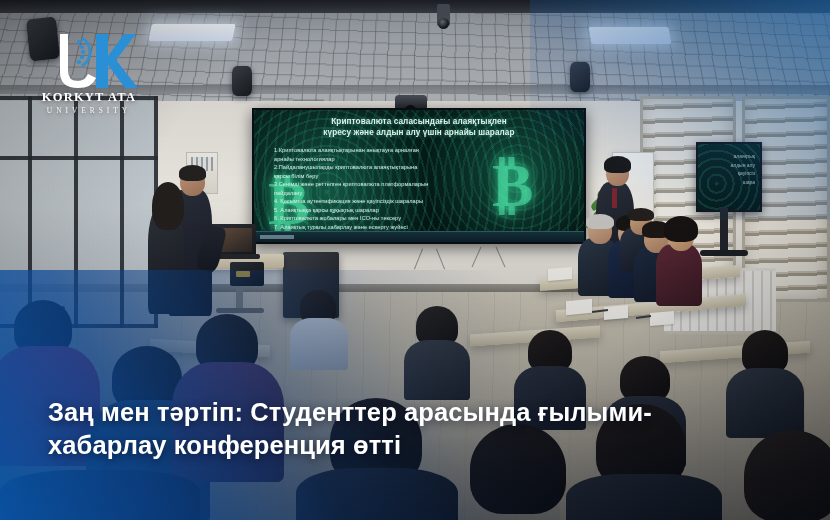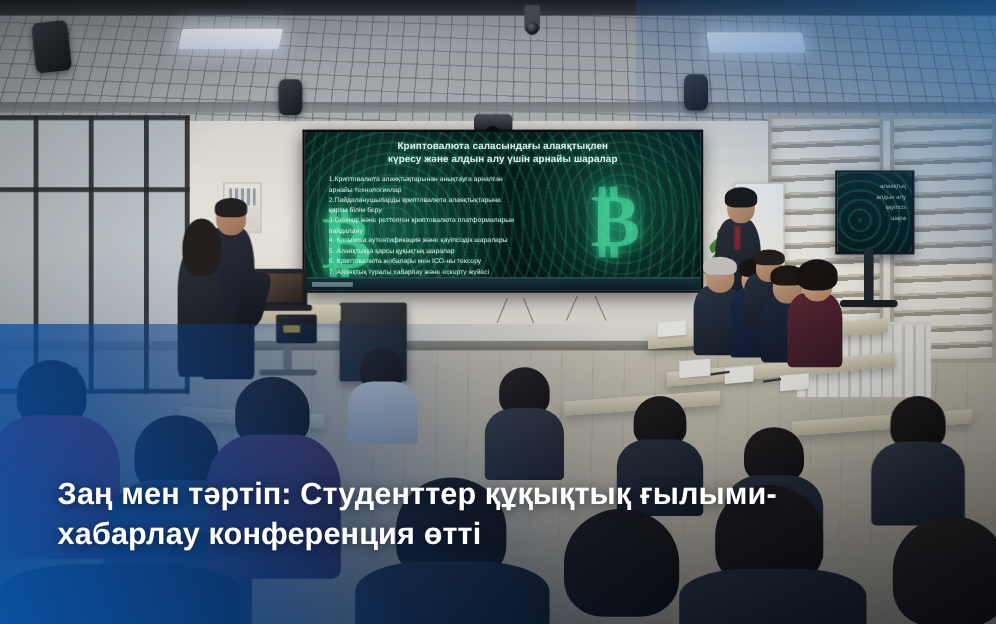--- a/index.html
+++ b/index.html
@@ -408,19 +408,33 @@
 
     <div class="fg aud-b" style="left:0;top:470px;width:200px;height:60px;background:linear-gradient(150deg,#1a2a44,#0b1322)"></div>
 
     <div class="tint"></div>
     <div class="vignette"></div>
   </div>
 
   <div class="grad-tr"></div>
   <div class="grad-bl"></div>
 
+  <div class="logo">
+    <svg width="118" height="62" viewBox="0 0 118 62">
+      <path d="M30 2 L30 40 Q30 56 48 56 Q62 56 66 46 L58 42 Q55 49 48 49 Q38 49 38 39 L38 2 Z" fill="#ffffff"></path>
+      <path d="M66 2 L78 2 L78 24 L94 2 L106 2 L86 28 L108 56 L95 56 L78 33 L78 56 L66 56 Z" fill="#2b8fd6"></path>
+      <path d="M52 6 q8 5 8 14 q0 9 -8 14" fill="none" stroke="#2b8fd6" stroke-width="3" opacity=".9"></path>
+      <circle cx="49" cy="10" r="2.1" fill="#2b8fd6"></circle>
+      <circle cx="52" cy="15" r="2.1" fill="#2b8fd6"></circle>
+      <circle cx="53" cy="20" r="2.1" fill="#2b8fd6"></circle>
+      <circle cx="52" cy="25" r="2.1" fill="#2b8fd6"></circle>
+      <circle cx="49" cy="30" r="2.1" fill="#2b8fd6"></circle>
+    </svg>
+    <div class="logo-txt">KORKYT ATA</div>
+    <div class="logo-sub">UNIVERSITY</div>
+  </div>
 
   <div class="caption">
-    <div class="line">Заң мен тәртіп: Студенттер құқықтық ғылыми-</div>
+    <div class="line">Заң мен тәртіп: Студенттер арасында ғылыми-</div>
     <div class="line">хабарлау конференция өтті</div>
   </div>
 
 </div>
 
 </body></html>

